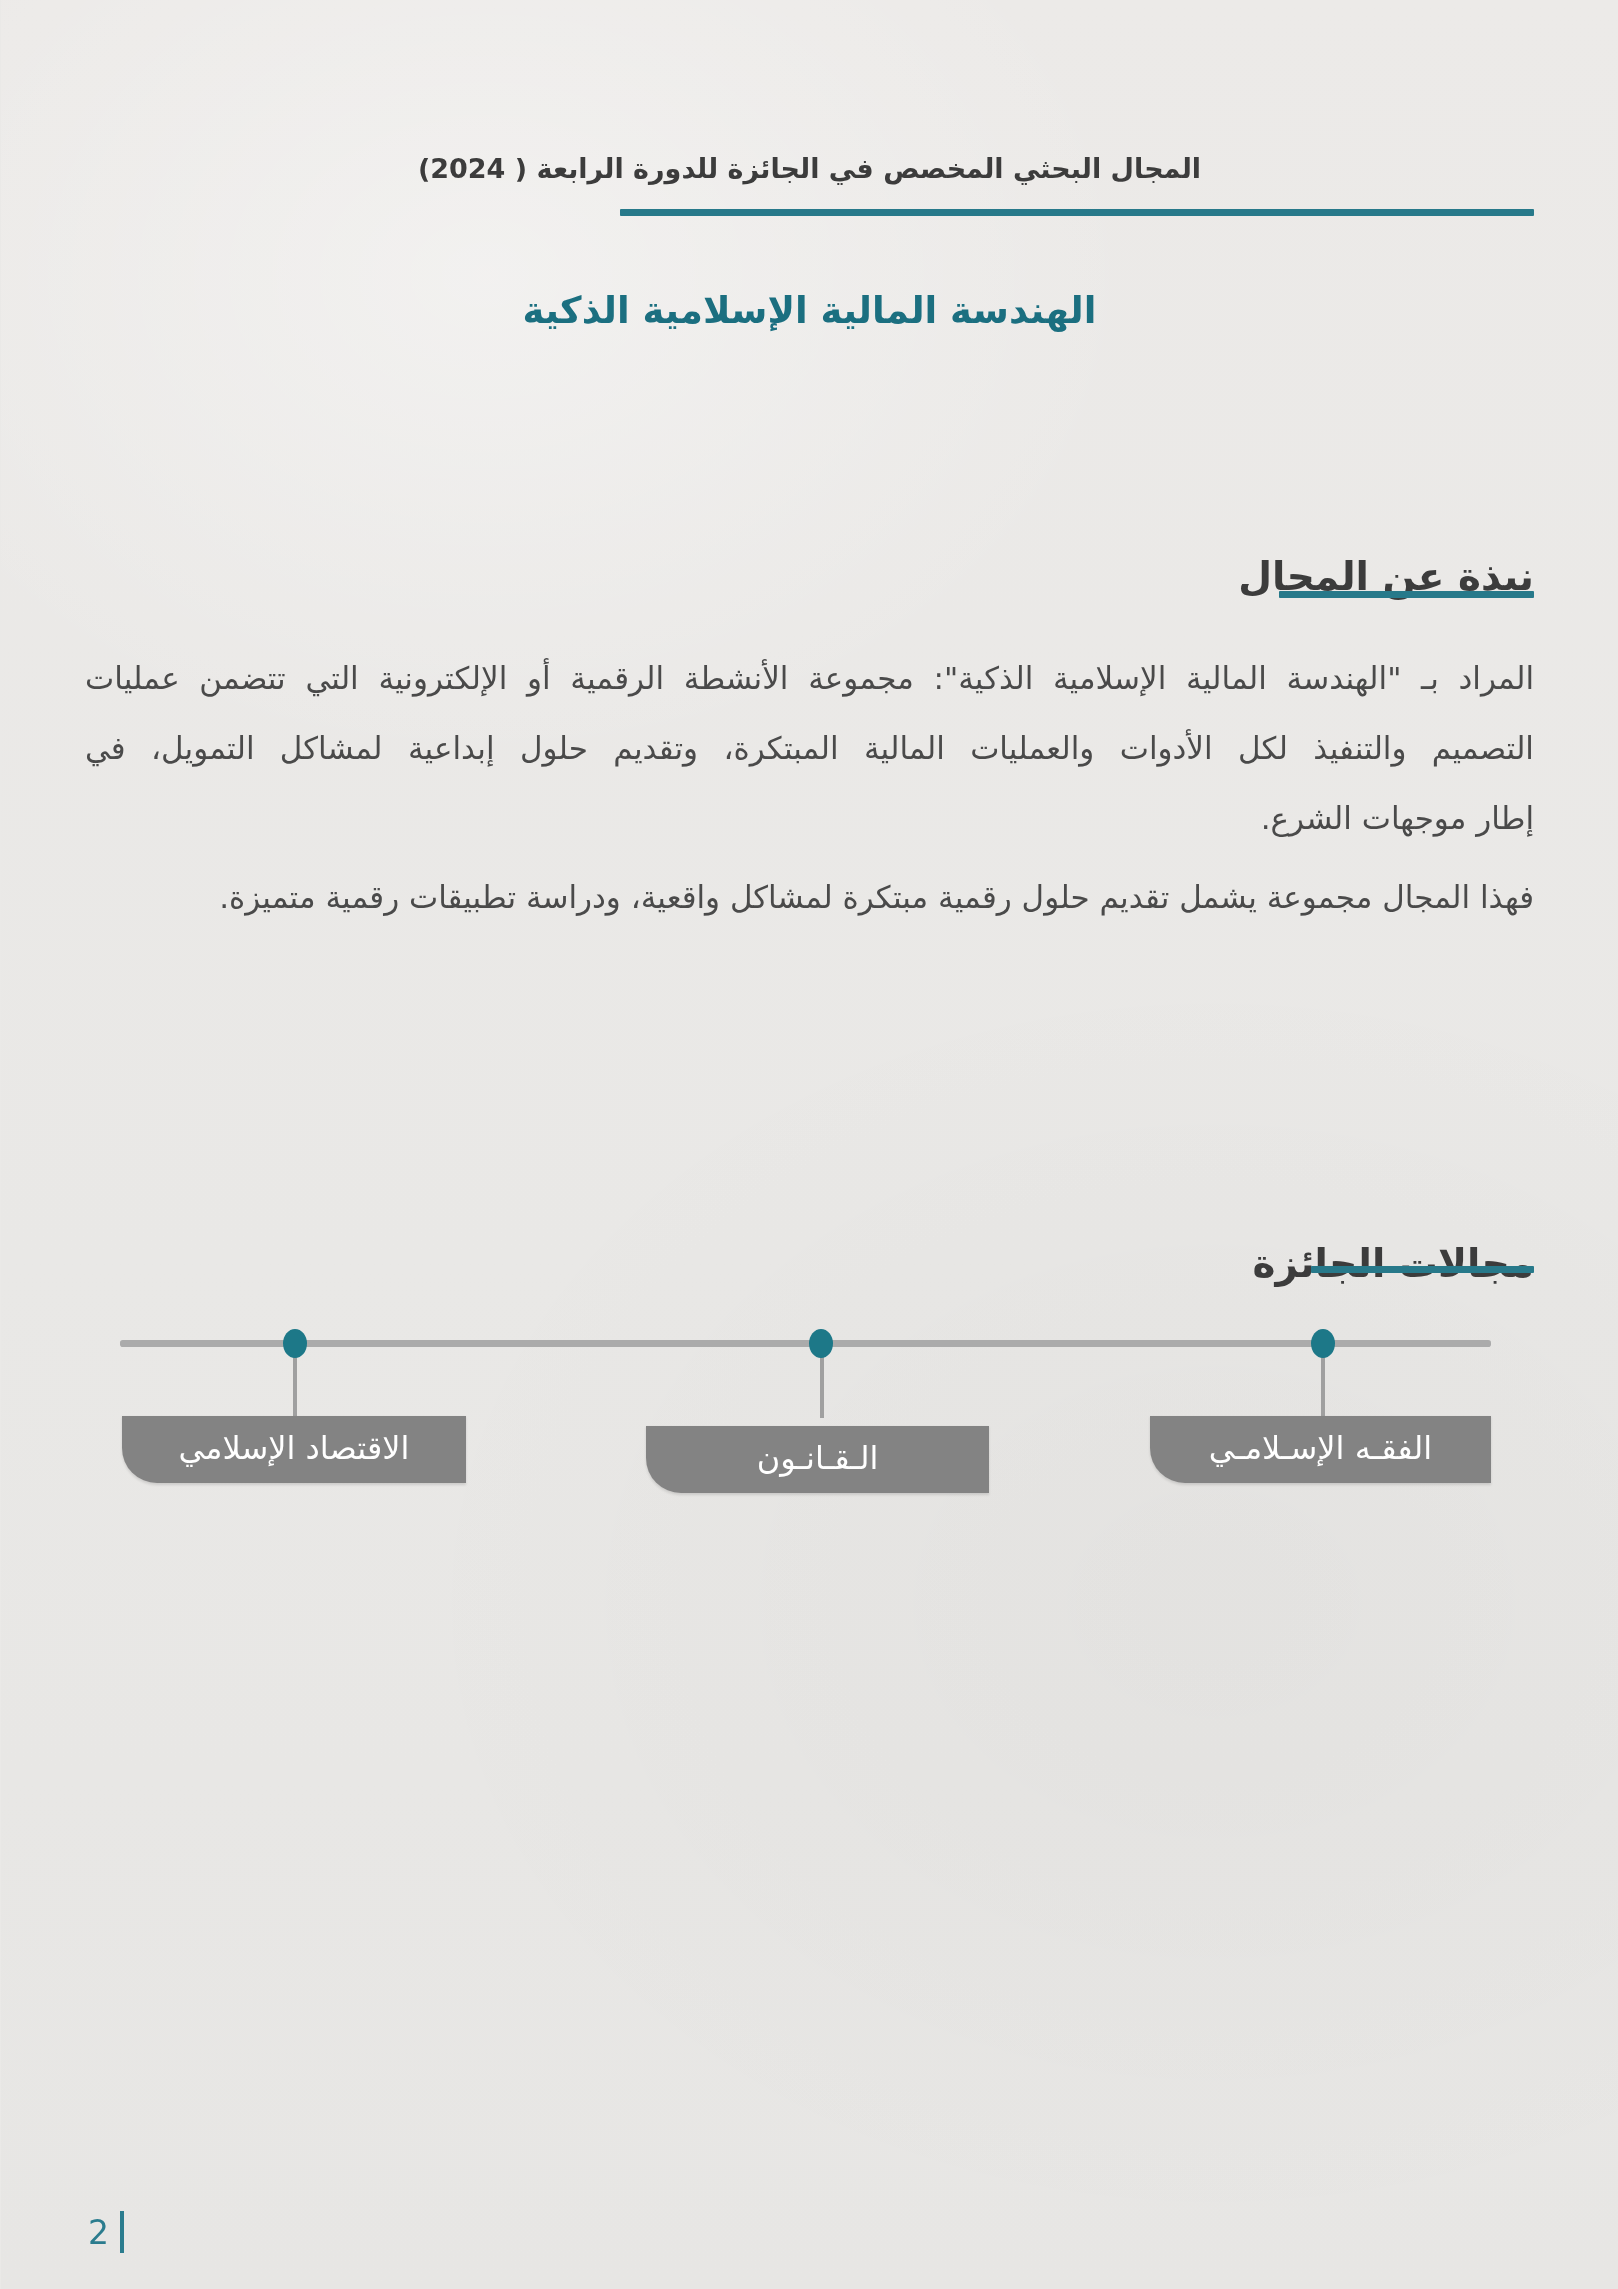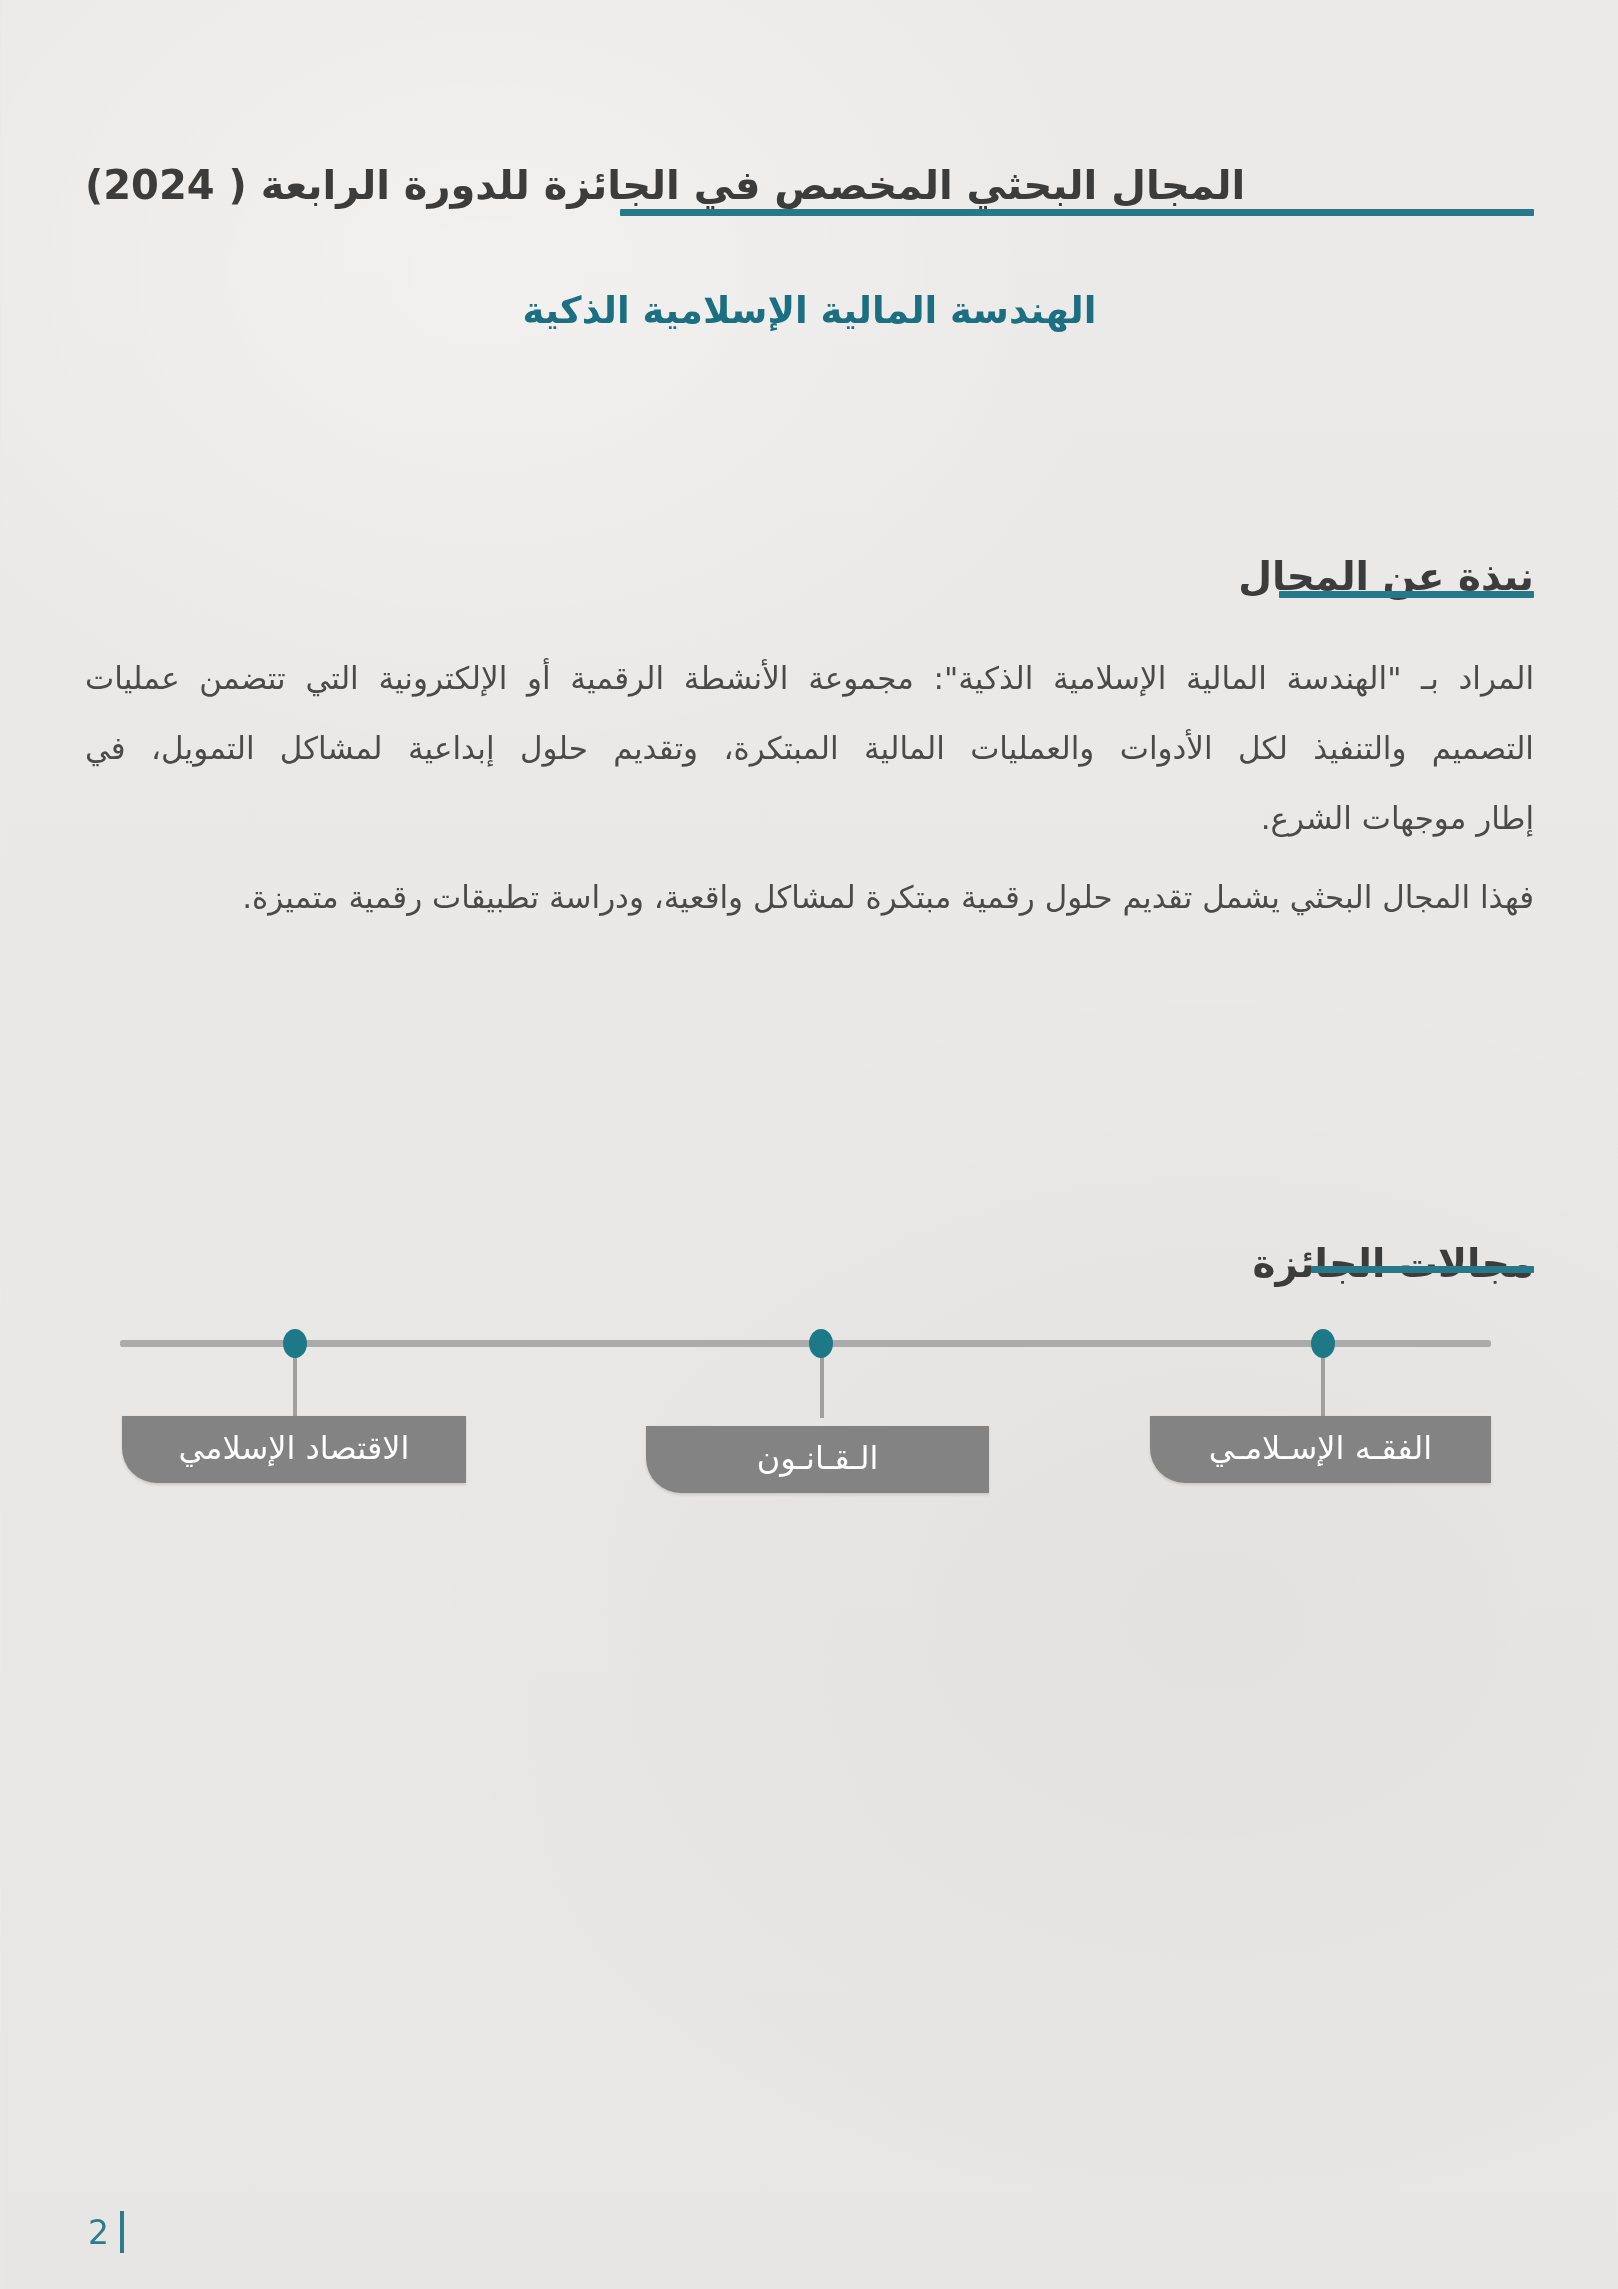--- a/index.html
+++ b/index.html
@@ -13,21 +13,21 @@
     position:relative;width:1619px;height:2290px;direction:rtl;
     background:
       radial-gradient(1108px 831px at 30% 12%, rgba(255,255,255,0.35), rgba(255,255,255,0) 60%),
       radial-gradient(1292px 1015px at 75% 70%, rgba(0,0,0,0.025), rgba(0,0,0,0) 65%),
       linear-gradient(180deg,#eceae8 0%,#e9e8e6 55%,#e7e6e4 100%);
   }
   .abs{position:absolute;}
   
   .title{
     top:135px;right:85px;left:85px;
-    font-size:40px;font-weight:bold;color:#3c3c3c;text-align:left;
+    font-size:27px;font-weight:bold;color:#3c3c3c;text-align:center;
   }
   .rule{background:#27798a;height:7.4px;border-radius:0.9px;}
   .rule-title{top:209px;right:85px;width:914px;}
   .subtitle{
     top:258px;right:85px;left:85px;
     font-size:37px;font-weight:bold;color:#1b6f80;text-align:center;
   }
   .tagline{
     top:329px;right:85px;left:85px;
     font-size:31px;color:#454545;text-align:right;
@@ -81,21 +81,21 @@
 
   <h1 class="abs title">المجال البحثي المخصص في الجائزة للدورة الرابعة ( 2024)</h1>
   <div class="abs rule rule-title"></div>
   <h2 class="abs subtitle">الهندسة المالية الإسلامية الذكية</h2>
 
   <h3 class="abs sec-heading about-heading">نبذة عن المجال</h3>
   <div class="abs rule rule-about"></div>
   <p class="abs bodyline jline l1">المراد بـ "الهندسة المالية الإسلامية الذكية": مجموعة الأنشطة الرقمية أو الإلكترونية التي تتضمن عمليات</p>
   <p class="abs bodyline jline l2">التصميم والتنفيذ لكل الأدوات والعمليات المالية المبتكرة، وتقديم حلول إبداعية لمشاكل التمويل، في</p>
   <p class="abs bodyline l3">إطار موجهات الشرع.</p>
-  <p class="abs bodyline para2">فهذا المجال البحثي يشمل تقديم حلول رقمية مبتكرة لمشاكل واقعية، ودراسة تطبيقات رقمية متميزة.</p>
+  <p class="abs bodyline para2">فهذا المجال مجموعة يشمل تقديم حلول رقمية مبتكرة لمشاكل واقعية، ودراسة تطبيقات رقمية متميزة.</p>
 
   <h3 class="abs sec-heading fields-heading">مجالات الجائزة</h3>
   <div class="abs rule rule-fields"></div>
 
   <div>
     <div class="abs tl-line"></div>
 
     <div class="abs tl-connector con-r"></div>
     <div class="abs tl-dot dot-r"></div>
     <div class="abs tl-box box-r">

